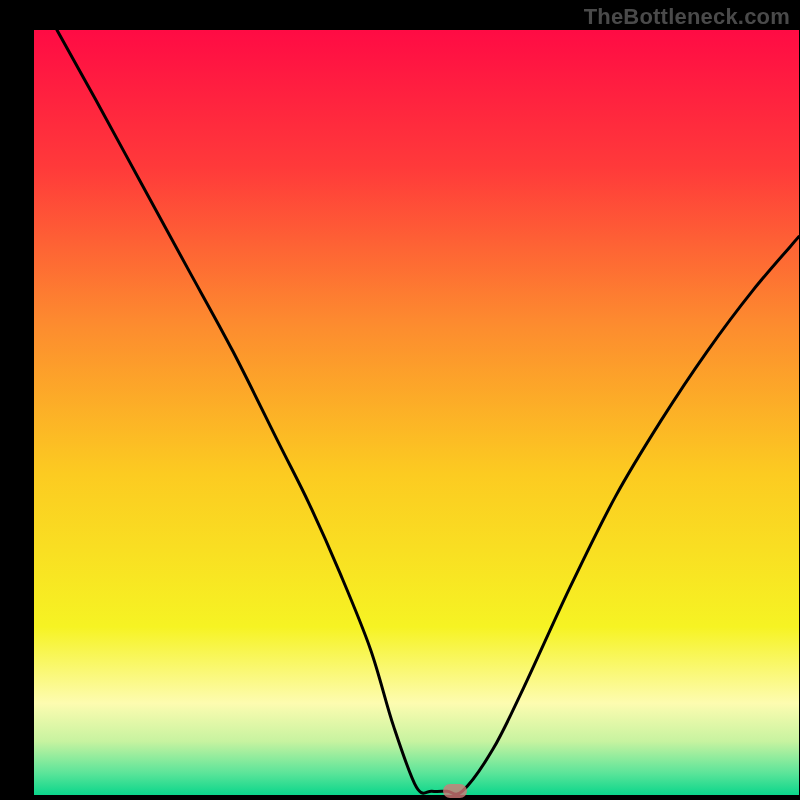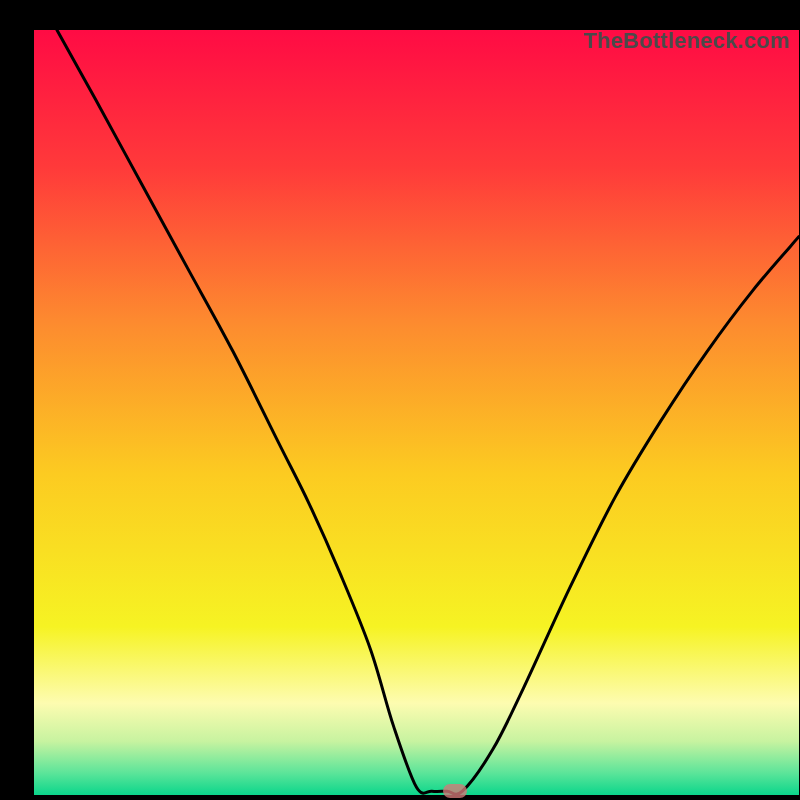--- a/index.html
+++ b/index.html
@@ -19,21 +19,20 @@
   }
   .watermark {
     position: absolute;
     top: 4px;
     right: 10px;
     color: #4a4a4a;
     font-size: 22px;
     font-weight: 600;
     letter-spacing: 0.2px;
     z-index: 10;
-    margin-top: 24px;
   }
   .plot-wrap {
     position: absolute;
     left: 34px;
     top: 30px;
     width: 765px;
     height: 765px;
     background: #000;
   }
   svg {

